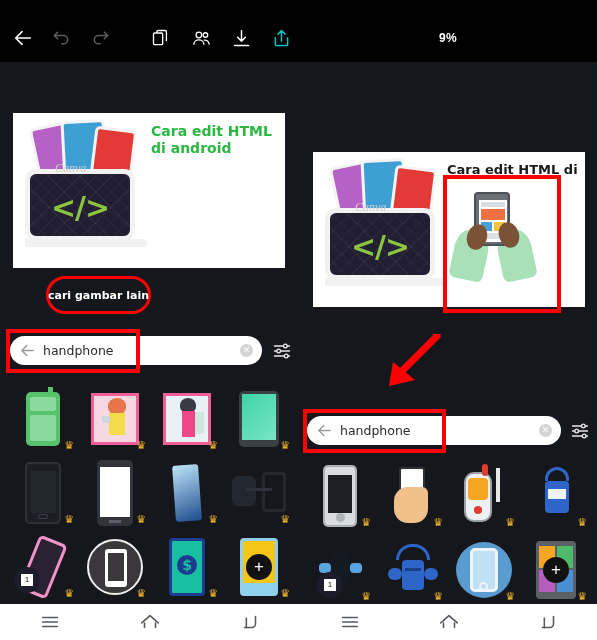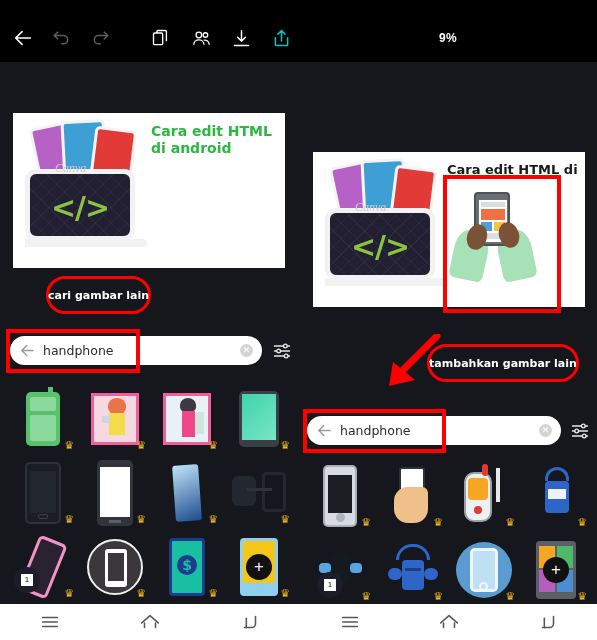--- a/index.html
+++ b/index.html
@@ -270,21 +270,20 @@
       </div>
       <div class="thumb thumb-l"></div>
       <div class="thumb thumb-r"></div>
     </div>
   </div>
 
   <div class="redbox redbox-photo"></div>
 
   <div class="bubble bubble-l">cari gambar lain</div>
 
-  <div class="bubble bubble-r">tambahkan gambar lain</div>
 
   <svg class="arrow" viewBox="0 0 60 56">
     <path d="M56 2 L16 42" stroke="#ff0000" stroke-width="7" stroke-linecap="round" fill="none"></path>
     <path d="M8 52 L12 28 L34 46 Z" fill="#ff0000"></path>
   </svg>
 
   <div class="searchbar sb-left">
     <svg class="sb-back" viewBox="0 0 24 24" fill="none" stroke="#9a9a9a" stroke-width="2" stroke-linecap="round" stroke-linejoin="round">
       <path d="M20 12H4M4 12l7-7M4 12l7 7"></path>
     </svg>

